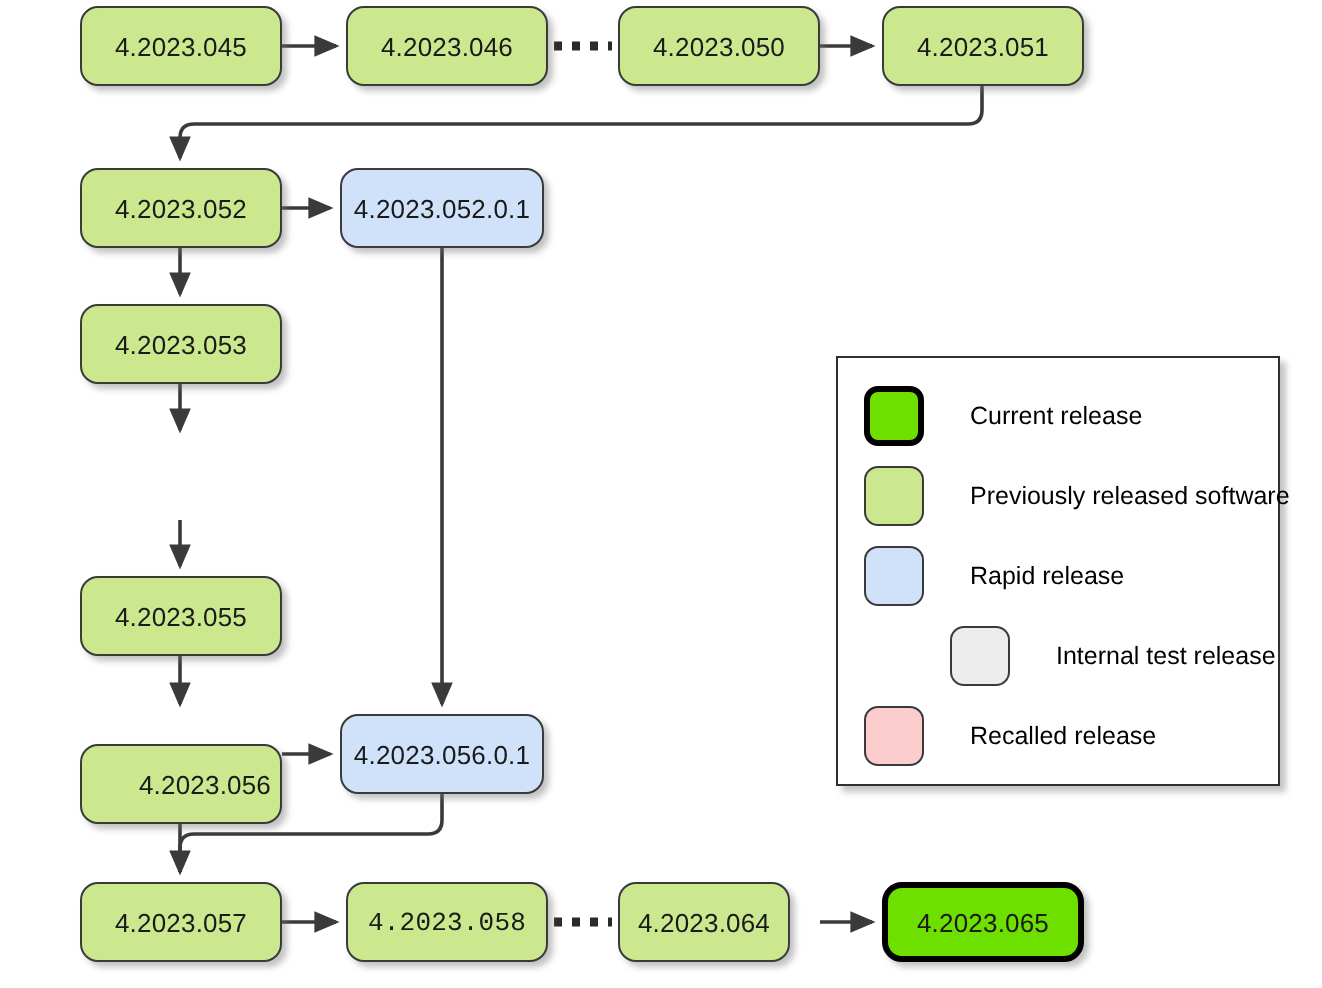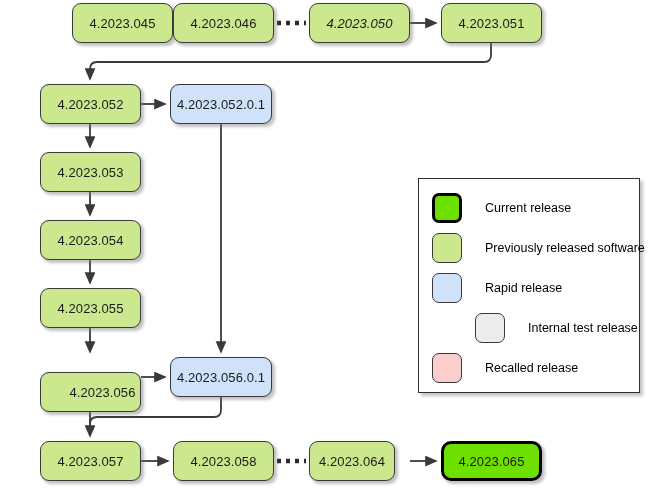--- a/index.html
+++ b/index.html
@@ -122,37 +122,36 @@
 
     <line x1="90" y1="397" x2="90" y2="436" stroke="#3a3a3a" stroke-width="1.8" marker-end="url(#arrowhead)"></line>
 
     <line x1="141" y1="461" x2="168" y2="461" stroke="#3a3a3a" stroke-width="1.8" marker-end="url(#arrowhead)"></line>
 
     <line x1="277" y1="461" x2="306" y2="461" stroke="#2b2b2b" stroke-width="4.5" stroke-linecap="butt" stroke-dasharray="4 5"></line>
 
     <line x1="410" y1="461" x2="436" y2="461" stroke="#3a3a3a" stroke-width="1.8" marker-end="url(#arrowhead)"></line>
   </svg>
 
-  <div class="node green" style="left:40px;top:3px;width:101px;height:40px;margin-left:32px;">4.2023.045</div>
+  <div class="node green" style="left:40px;top:3px;width:101px;height:40px;">4.2023.045</div>
   <div class="node green" style="left:173px;top:3px;width:101px;height:40px;">4.2023.046</div>
-  <div class="node green" style="left:309px;top:3px;width:101px;height:40px;font-style:italic;">4.2023.050</div>
+  <div class="node green" style="left:309px;top:3px;width:101px;height:40px;">4.2023.050</div>
   <div class="node green" style="left:441px;top:3px;width:101px;height:40px;">4.2023.051</div>
 
   <div class="node green" style="left:40px;top:84px;width:101px;height:40px;">4.2023.052</div>
   <div class="node blue" style="left:170px;top:84px;width:102px;height:40px;">4.2023.052.0.1</div>
 
   <div class="node green" style="left:40px;top:152px;width:101px;height:40px;">4.2023.053</div>
-  <div class="node green" style="left:40px;top:220px;width:101px;height:40px;">4.2023.054</div>
   <div class="node green" style="left:40px;top:288px;width:101px;height:40px;">4.2023.055</div>
 
   <div class="node green" style="left:40px;top:372px;width:101px;height:40px;padding-left:24px;">4.2023.056</div>
   <div class="node blue" style="left:170px;top:357px;width:102px;height:40px;">4.2023.056.0.1</div>
 
   <div class="node green" style="left:40px;top:441px;width:101px;height:40px;">4.2023.057</div>
-  <div class="node green" style="left:173px;top:441px;width:101px;height:40px;">4.2023.058</div>
+  <div class="node green" style="left:173px;top:441px;width:101px;height:40px;font-family:Liberation Mono, monospace;">4.2023.058</div>
   <div class="node green" style="left:309px;top:441px;width:86px;height:40px;">4.2023.064</div>
   <div class="node current" style="left:441px;top:441px;width:101px;height:40px;">4.2023.065</div>
 
   <div id="legend-box">
     <div class="legend-row" style="top:12px;">
       <span class="legend-swatch current" style="background:#6ee000;"></span>
       <span class="legend-label">Current release</span>
     </div>
     <div class="legend-row" style="top:92px;">
       <span class="legend-swatch" style="background:#cfe2f9;"></span>

